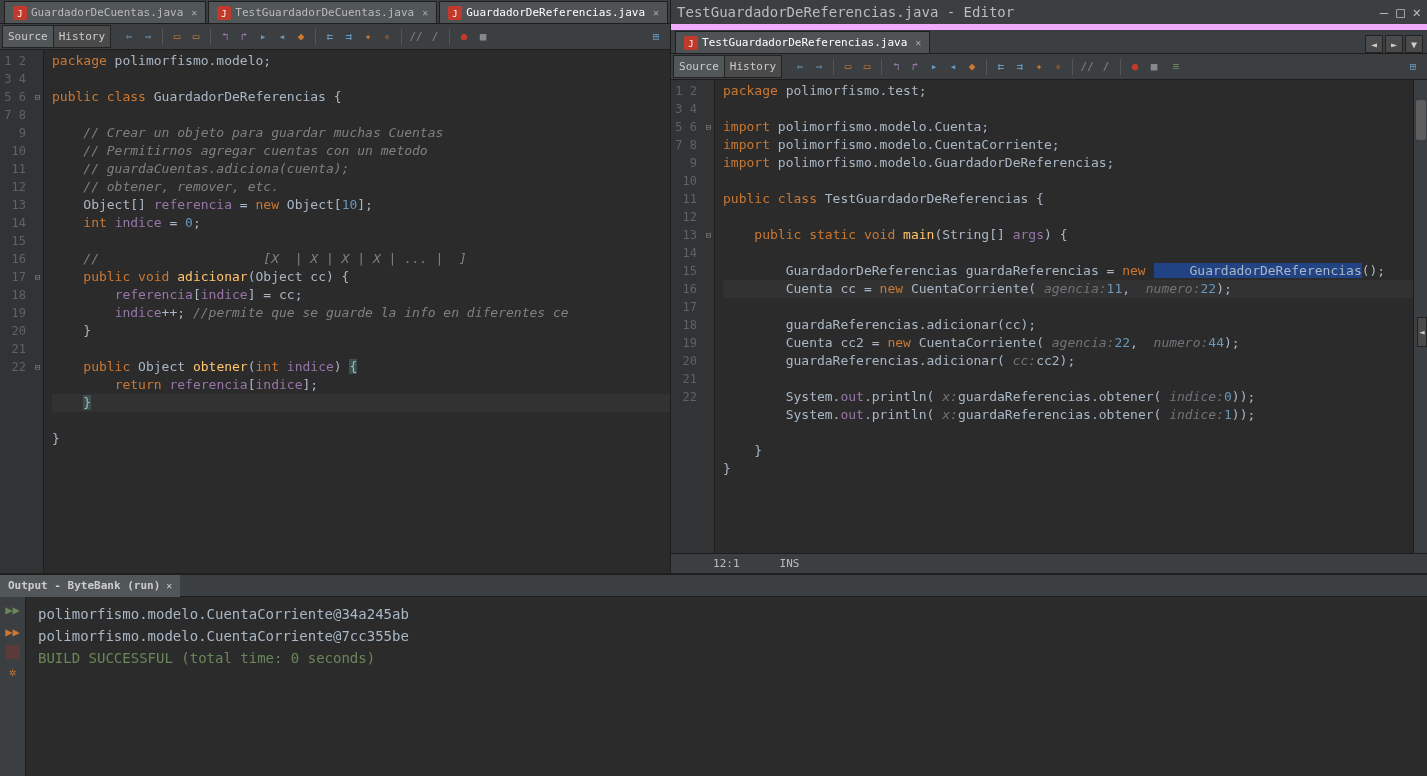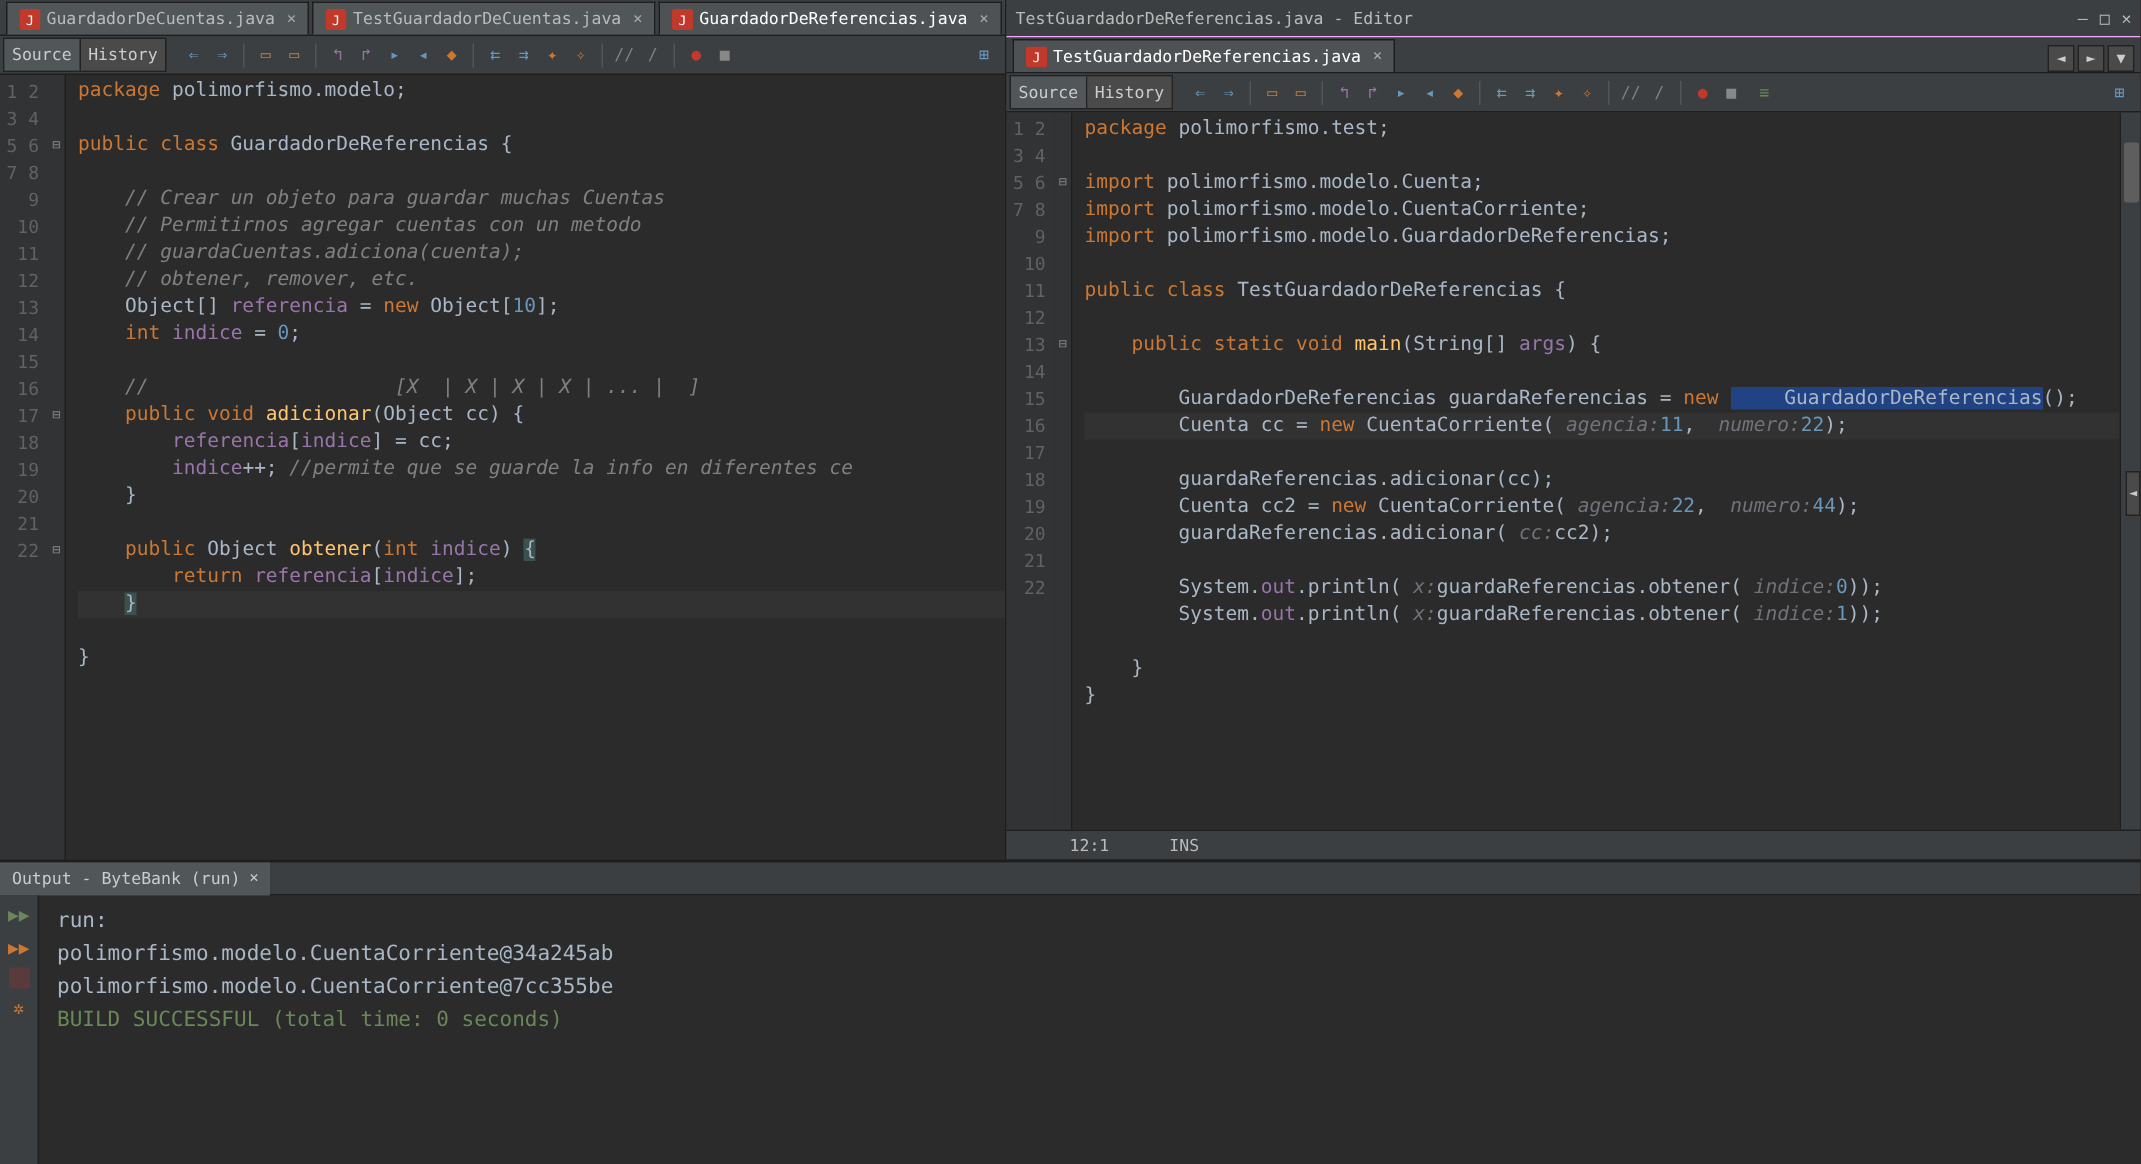--- a/index.html
+++ b/index.html
@@ -10,22 +10,22 @@
   color: #a9b7c6;
   overflow: hidden;
   width: 1427px;
   height: 776px;
 }
 .main-container { display: flex; flex-direction: column; height: 776px; }
 .top-area { display: flex; height: 573px; }
 .left-pane { flex: 0 0 583px; display: flex; flex-direction: column; border-right: 1px solid #1e1e1e; }
 .right-pane { flex: 1; display: flex; flex-direction: column; background: #3c3f41; }
 .right-title-bar {
-  height: 18px; background: #3c3f41; border-bottom: 1px solid #f0abfc;
-  display: flex; align-items: center; padding: 12px 6px; color: #bbb; font-size: 11px;
+  height: 18px; background: #3c3f41; border-bottom: 6px solid #f0abfc;
+  display: flex; align-items: center; padding: 12px 6px; color: #bbb; font-size: 14px;
   justify-content: space-between;
 }
 .right-title-controls { display: flex; gap: 8px; }
 .tab-bar {
   display: flex; background: #3c3f41; height: 24px; align-items: flex-end;
   border-bottom: 1px solid #1e1e1e; padding-left: 4px;
 }
 .tab {
   display: flex; align-items: center; padding: 3px 8px; background: #515658;
   border: 1px solid #1e1e1e; border-bottom: none; margin-right: 2px;
@@ -89,20 +89,21 @@
   justify-content: flex-start;
 }
 .status-bar span:first-child { margin-left: 30px; }
 .output-panel {
   flex: 1; display: flex; flex-direction: column; background: #2b2b2b;
   border-top: 2px solid #1e1e1e;
 }
 .output-tab-bar {
   height: 22px; background: #3c3f41; display: flex; align-items: center;
   border-bottom: 1px solid #1e1e1e;
+  font-weight: bold;
 }
 .output-tab {
   padding: 3px 8px; background: #515658; font-size: 11px; color: #ccc;
   display: flex; align-items: center; gap: 6px; height: 22px;
 }
 .output-body { flex: 1; display: flex; }
 .output-sidebar {
   width: 26px; background: #3c3f41; border-right: 1px solid #1e1e1e;
   display: flex; flex-direction: column; align-items: center; padding-top: 4px; gap: 4px;
 }
@@ -402,16 +403,16 @@
         <span style="font-size:10px">✕</span>
       </div>
     </div>
     <div class="output-body">
       <div class="output-sidebar">
         <div class="out-side-btn" style="color:#6a8759">▶▶</div>
         <div class="out-side-btn" style="color:#cc7832">▶▶</div>
         <div class="out-side-btn" style="color:#c0392b;background:#5a3a3a;width:14px;height:14px"></div>
         <div class="out-side-btn" style="color:#cc7832">✲</div>
       </div>
-      <div class="output-text" id="output-lines"><div>run:</div><div>polimorfismo.modelo.CuentaCorriente@34a245ab</div><div>polimorfismo.modelo.CuentaCorriente@7cc355be</div><div class="out-success">BUILD SUCCESSFUL (total time: 0 seconds)</div></div>
+      <div class="output-text" id="output-lines"><div>polimorfismo.modelo.CuentaCorriente@34a245ab</div><div>polimorfismo.modelo.CuentaCorriente@7cc355be</div><div class="out-success">BUILD SUCCESSFUL (total time: 0 seconds)</div></div>
     </div>
   </div>
 </div>
 
 </body></html>

